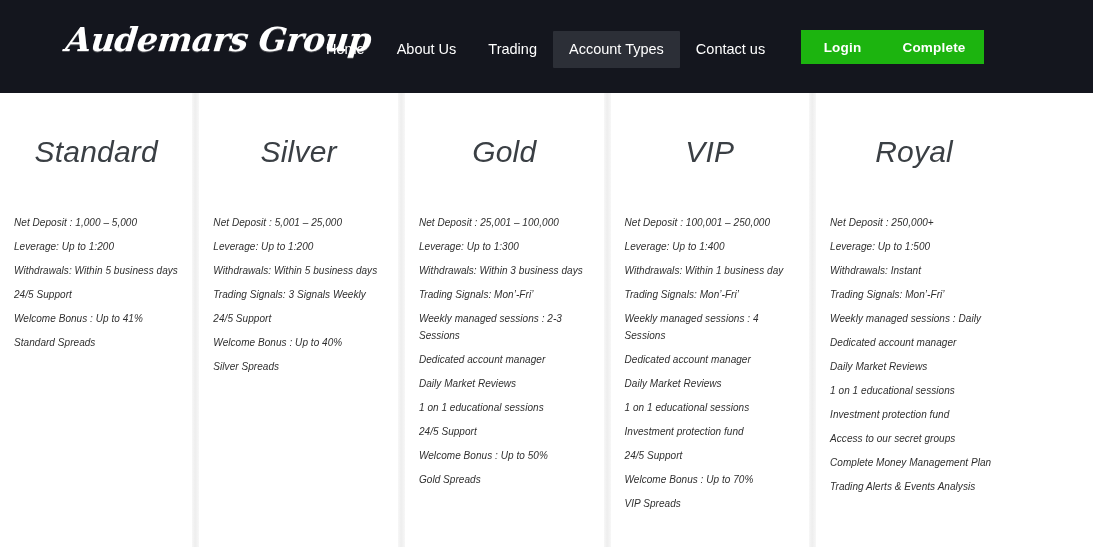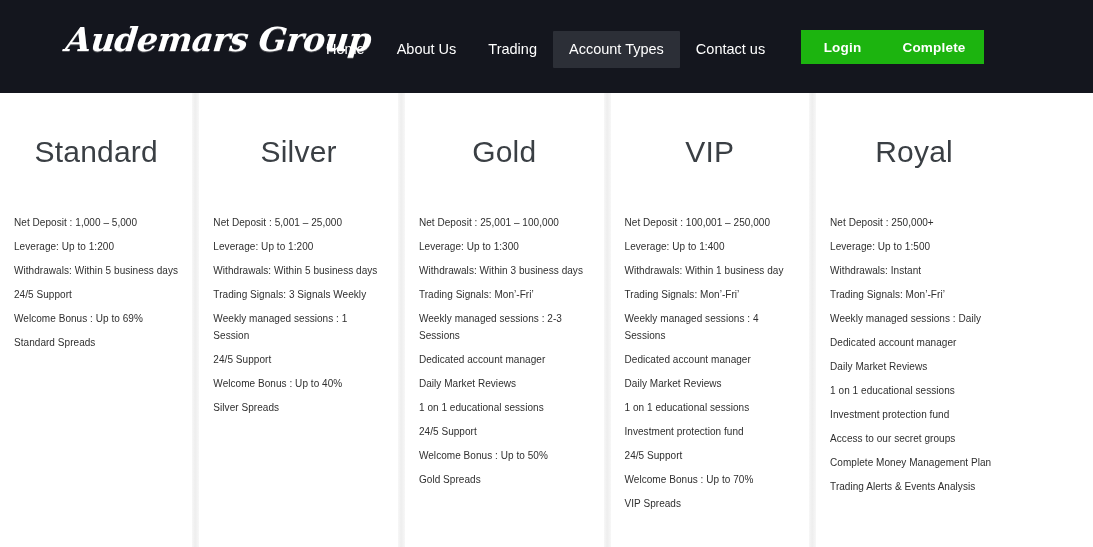--- a/index.html
+++ b/index.html
@@ -76,20 +76,21 @@
   .btn.register{ width:100px; }
 
   
   .pricing{
     position:relative;
     width:1008px;
     height:454px;
     background:#0f172a;
     display:flex;
     overflow:hidden;
+    font-style:italic;
   }
   .plan{
     position:relative;
     height:454px;
     background:#ffffff;
     padding:0 14px;
     overflow:hidden;
   }
   .plan.p0{ width:213px; }
   .plan.p1{ width:220px; }
@@ -145,35 +146,34 @@
 
 <div class="pricing">
 
   <div class="plan p0">
     <div class="plan-title">Standard</div>
     <ul class="features">
       <li class="feature">Net Deposit : 1,000 – 5,000</li>
       <li class="feature">Leverage: Up to 1:200</li>
       <li class="feature">Withdrawals: Within 5 business days</li>
       <li class="feature">24/5 Support</li>
-      <li class="feature">Welcome Bonus : Up to 69%</li>
+      <li class="feature">Welcome Bonus : Up to 41%</li>
       <li class="feature">Standard Spreads</li>
     </ul>
   </div>
 
   <div class="gutter"></div>
 
   <div class="plan p1">
     <div class="plan-title">Silver</div>
     <ul class="features">
       <li class="feature">Net Deposit : 5,001 – 25,000</li>
       <li class="feature">Leverage: Up to 1:200</li>
       <li class="feature">Withdrawals: Within 5 business days</li>
       <li class="feature">Trading Signals: 3 Signals Weekly</li>
-      <li class="feature">Weekly managed sessions : 1 Session</li>
       <li class="feature">24/5 Support</li>
       <li class="feature">Welcome Bonus : Up to 40%</li>
       <li class="feature">Silver Spreads</li>
     </ul>
   </div>
 
   <div class="gutter"></div>
 
   <div class="plan p2">
     <div class="plan-title">Gold</div>

